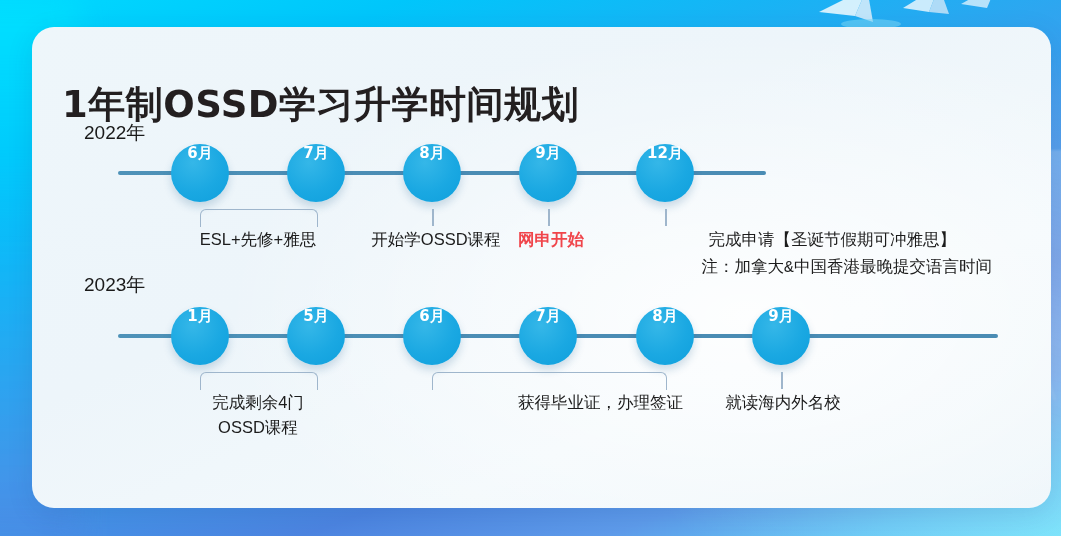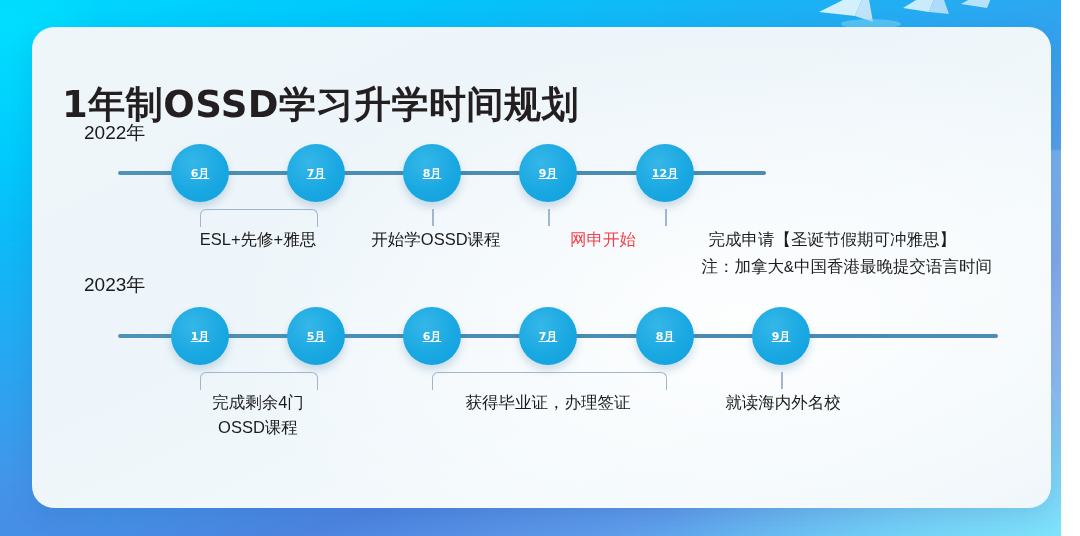--- a/index.html
+++ b/index.html
@@ -63,24 +63,23 @@
   
   .tl-row{position:absolute;left:0;top:0;width:1019px;height:0;}
   .tl-line{
     position:absolute;height:4px;border-radius:2px;
     background:linear-gradient(90deg,#4e92b8 0%,#4a8cb4 50%,#4a8cb4 100%);
   }
   .node{
     position:absolute;width:58px;height:58px;border-radius:50%;
     background:radial-gradient(circle at 38% 32%, #35b7e8 0%, #1aa8e2 55%, #0f9fdc 100%);
     box-shadow:0 5px 9px rgba(25,90,140,.20);
-    display:flex;align-items:center;justify-content:center;
-    color:#ffffff;font-size:11px;font-weight:bold;
+    display:flex;justify-content:center;
+    color:#ffffff;font-size:15px;font-weight:bold;
     font-family:"DejaVu Sans","Liberation Sans",sans-serif;
-    text-decoration:underline;
   }
   
   .bracket{
     position:absolute;height:17px;
     border-left:1.6px solid #9fb6cc;
     border-right:1.6px solid #9fb6cc;
     border-bottom:1.6px solid #9fb6cc;
     border-bottom-left-radius:6px;border-bottom-right-radius:6px;
     transform:scaleY(-1);
   }
@@ -160,21 +159,21 @@
       <div class="bracket" style="left:168px;top:182px;width:116px;"></div>
 
       <div class="tick" style="left:400px;top:182px;"></div>
       <div class="tick" style="left:516px;top:182px;"></div>
       <div class="tick" style="left:633px;top:182px;"></div>
 
       <div class="caption" style="left:126px;top:200px;width:200px;">ESL+先修+雅思</div>
 
       <div class="caption" style="left:304px;top:200px;width:200px;">开始学OSSD课程</div>
 
-      <div class="caption accent" style="left:516px;top:200px;width:110px;">网申开始</div>
+      <div class="caption accent" style="left:464px;top:200px;width:110px;font-weight:bold;">网申开始</div>
 
       <div class="caption left" style="left:584px;top:200px;width:340px;">完成申请【圣诞节假期可冲雅思】</div>
 
       <div class="caption left" style="left:600px;top:228px;width:360px;font-family:Liberation Mono, monospace;">注：加拿大&amp;中国香港最晚提交语言时间</div>
     </div>
 
     <div class="tl-row">
 
       <div class="year-label" style="left:52px;top:245px;">2023年</div>
 
@@ -201,19 +200,19 @@
 
       <div class="bracket" style="left:168px;top:345px;width:116px;"></div>
 
       <div class="bracket" style="left:400px;top:345px;width:233px;"></div>
 
       <div class="tick" style="left:749px;top:345px;"></div>
 
       <div class="caption" style="left:146px;top:363px;width:160px;">完成剩余4门
 OSSD课程</div>
 
-      <div class="caption" style="left:405px;top:363px;width:222px;">获得毕业证，办理签证</div>
+      <div class="caption" style="left:429px;top:363px;width:222px;text-align:right;">获得毕业证，办理签证</div>
 
       <div class="caption" style="left:658px;top:363px;width:186px;">就读海内外名校</div>
     </div>
 
   </div>
 </div>
 
 </body></html>

